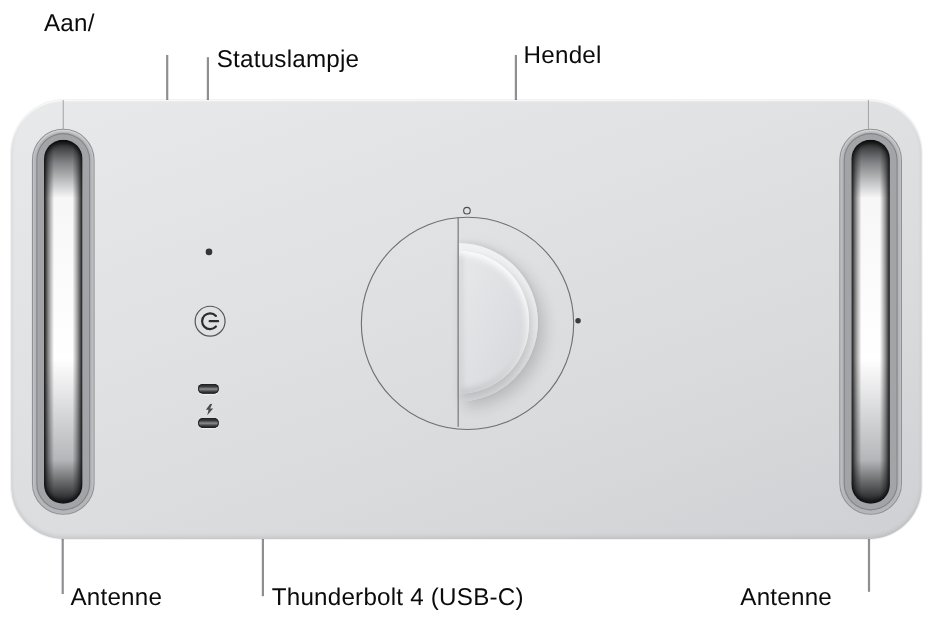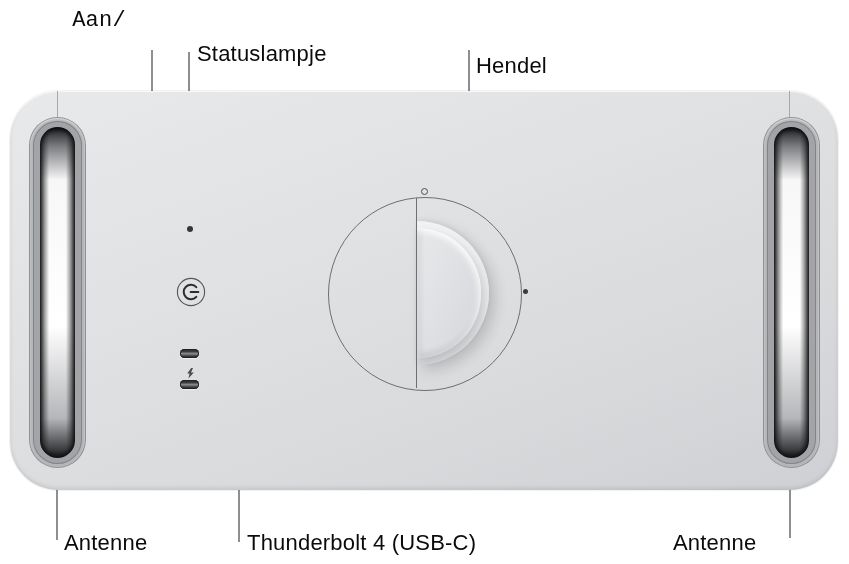--- a/index.html
+++ b/index.html
@@ -6,23 +6,23 @@
   .stage{
     position:relative;width:849px;height:564px;overflow:hidden;
     background:#ffffff;
     font-family:"Liberation Sans",sans-serif;
   }
   
   .lbl{
     position:absolute;color:#0b0b0c;font-size:22px;line-height:27px;
     letter-spacing:.2px;white-space:nowrap;
   }
-  .lbl-power{left:40px;top:7px;width:118px;text-align:center;white-space:normal;font-family:Liberation Mono, monospace;}
+  .lbl-power{left:40px;top:7px;width:118px;text-align:left;white-space:normal;}
   .lbl-status{left:197px;top:40px;}
-  .lbl-handle{left:476px;top:52px;}
+  .lbl-handle{left:476px;top:36px;}
   .lbl-ant-left{left:64px;top:529px;}
   .lbl-tb{left:247px;top:529px;text-align:center;}
   .lbl-ant-right{left:673px;top:529px;}
   
   .cline{position:absolute;background:#8e8e93;}
   .line-status{left:188px;top:52px;width:2px;height:167px;}
   .line-handle{left:468px;top:50px;width:2px;height:176px;}
   .line-ant-left{left:56px;top:464px;width:2px;height:76px;}
   .line-ant-right{left:789px;top:464px;width:2px;height:74px;}
   .elbow{position:absolute;background:transparent;}

